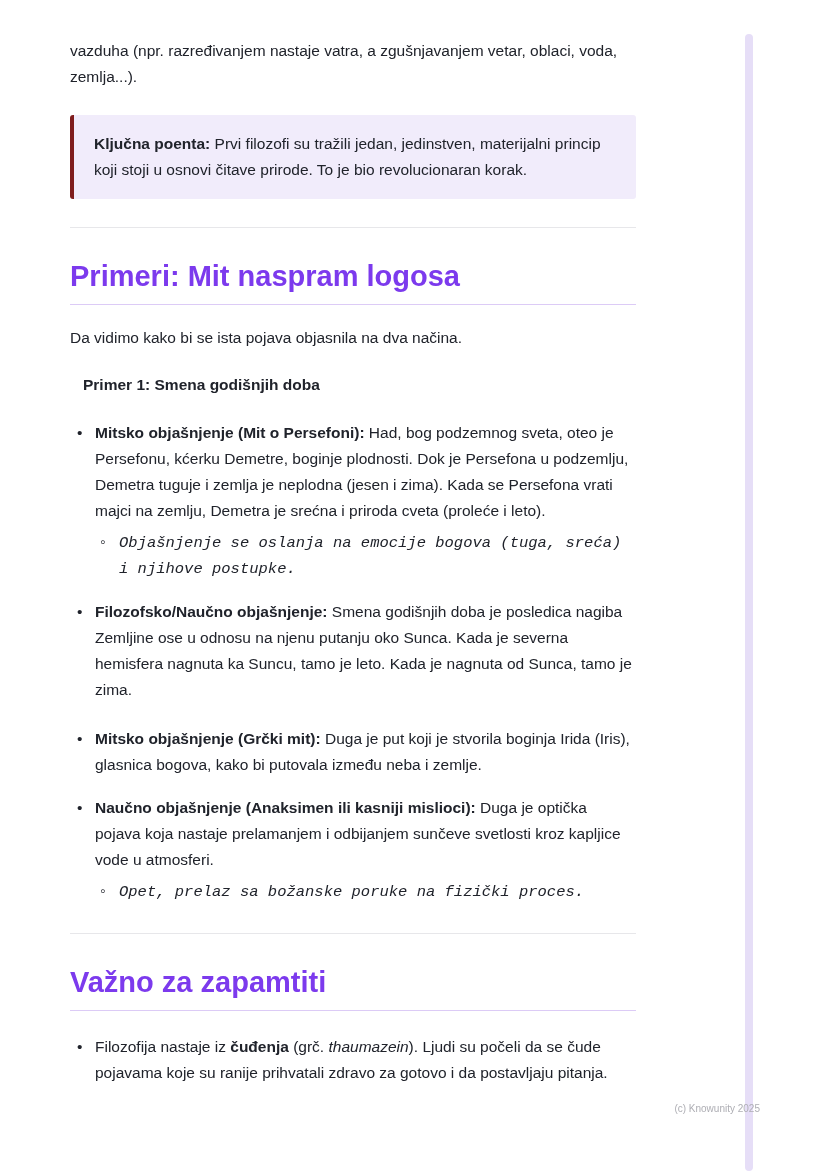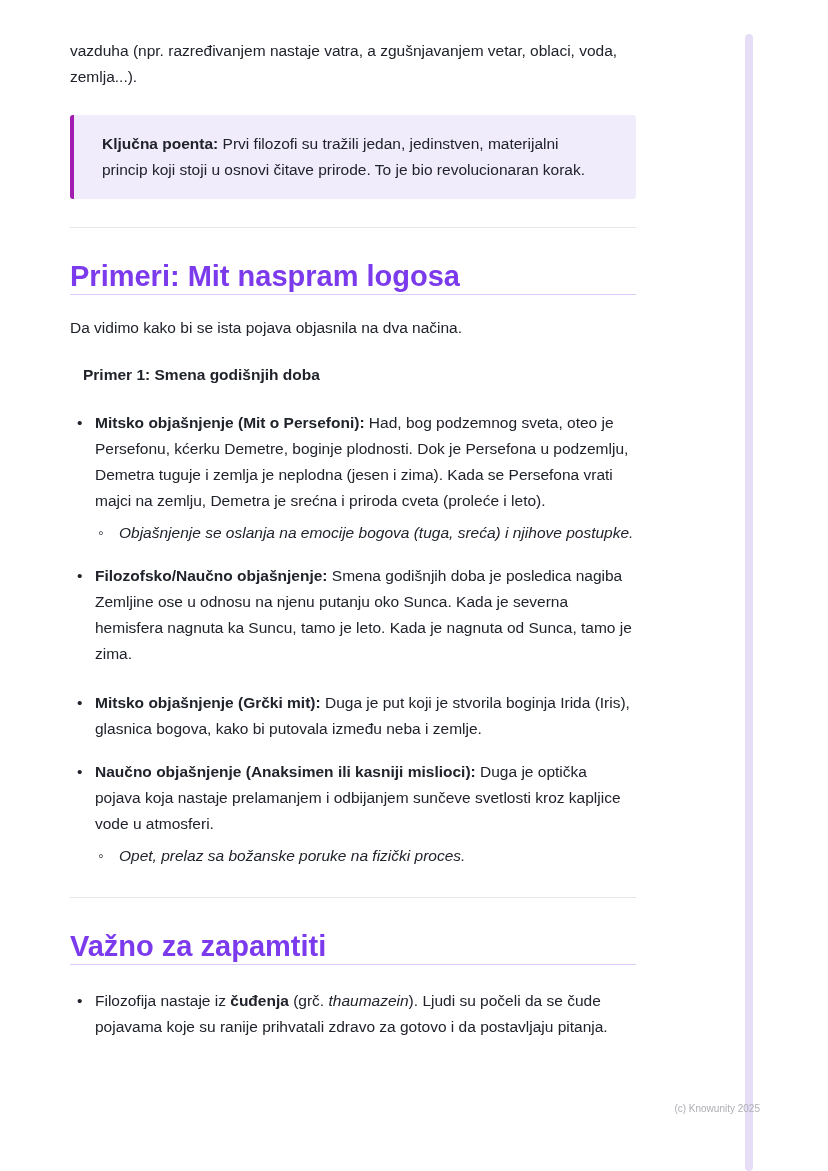--- a/index.html
+++ b/index.html
@@ -11,40 +11,41 @@
     color: #20232b;
     position: relative;
     overflow: hidden;
   }
   p, h1, h2, ul, li { margin: 0; padding: 0; }
   .content { position: absolute; left: 70px; top: 38px; width: 566px; }
   .body-text { font-size: 15.5px; line-height: 26px; }
   .callout {
     margin-top: 25px;
     background: #f1ecfb;
-    border-left: 4px solid #a21caf;
-    padding: 16px 28px;
+    border-left: 4px solid #7f1d1d;
+    padding: 16px 20px;
     border-radius: 3px;
   }
   .divider { border: none; border-top: 1px solid #e7e7ea; margin: 28px 0 0 0; height: 0; }
   .section-title {
     margin-top: 30px;
     font-size: 29px;
     line-height: 36px;
     font-weight: 700;
     color: #7c3aed;
+    padding-bottom: 10px;
     border-bottom: 1px solid #dccbf6;
   }
   .lead { margin-top: 20px; }
   .sub-heading { margin-top: 22px; font-size: 15.5px; line-height: 24px; font-weight: 700; margin-left: 13px; }
   ul.l1 { list-style: none; margin-top: 23px; }
   ul.l1 > li { position: relative; padding-left: 25px; margin-bottom: 17px; }
   ul.l1 > li::before { content: "\2022"; position: absolute; left: 7px; top: 0; }
   ul.l2 { list-style: none; margin-top: 6px; }
-  ul.l2 > li { position: relative; padding-left: 24px; font-style: italic; }
+  ul.l2 > li { position: relative; padding-left: 24px; font-style: italic; font-family: Liberation Mono, monospace; }
   ul.l2 > li::before { content: "\25E6"; position: absolute; left: 3px; top: 0; font-style: normal; }
   .mt-lg { margin-top: 24px; }
   .footer {
     position: absolute;
     right: 68px;
     bottom: 57px;
     font-size: 10px;
     color: #aeaeb4;
     z-index: 2;
   }

